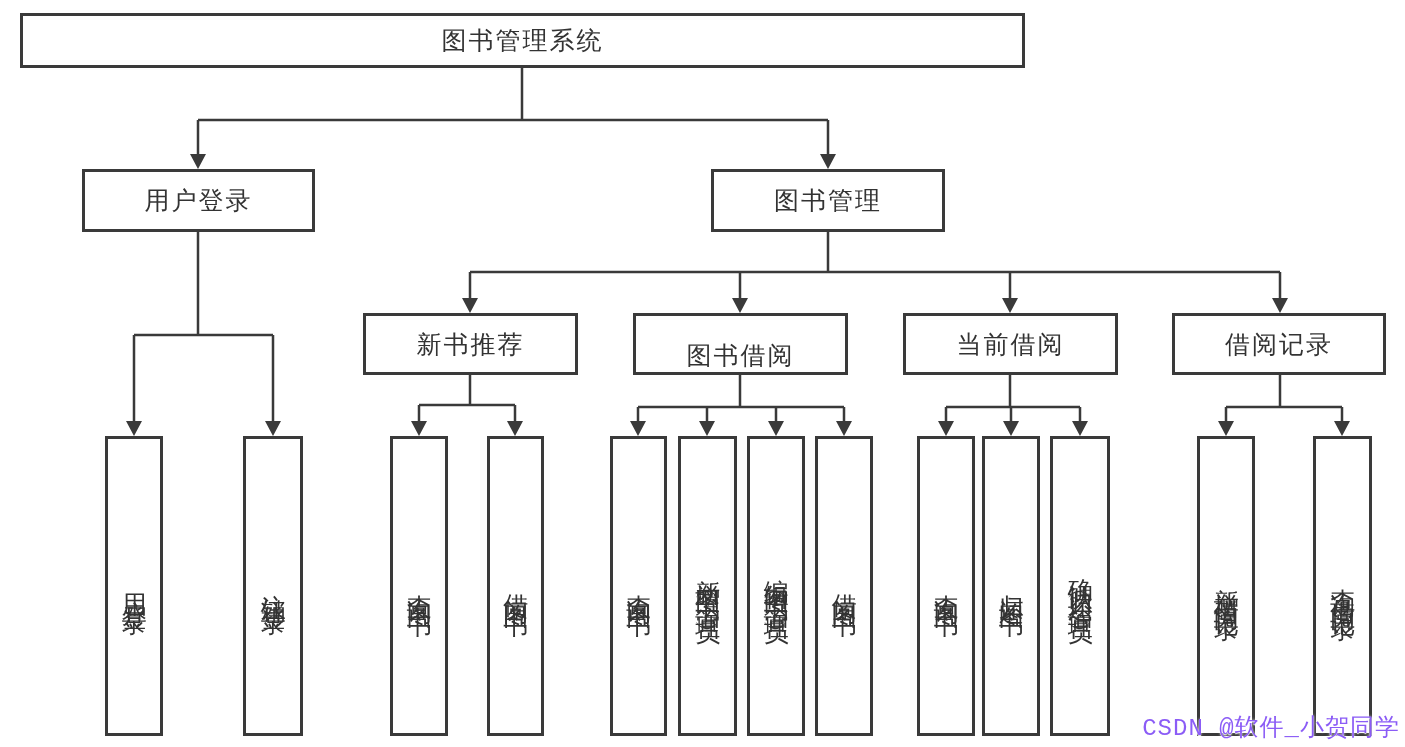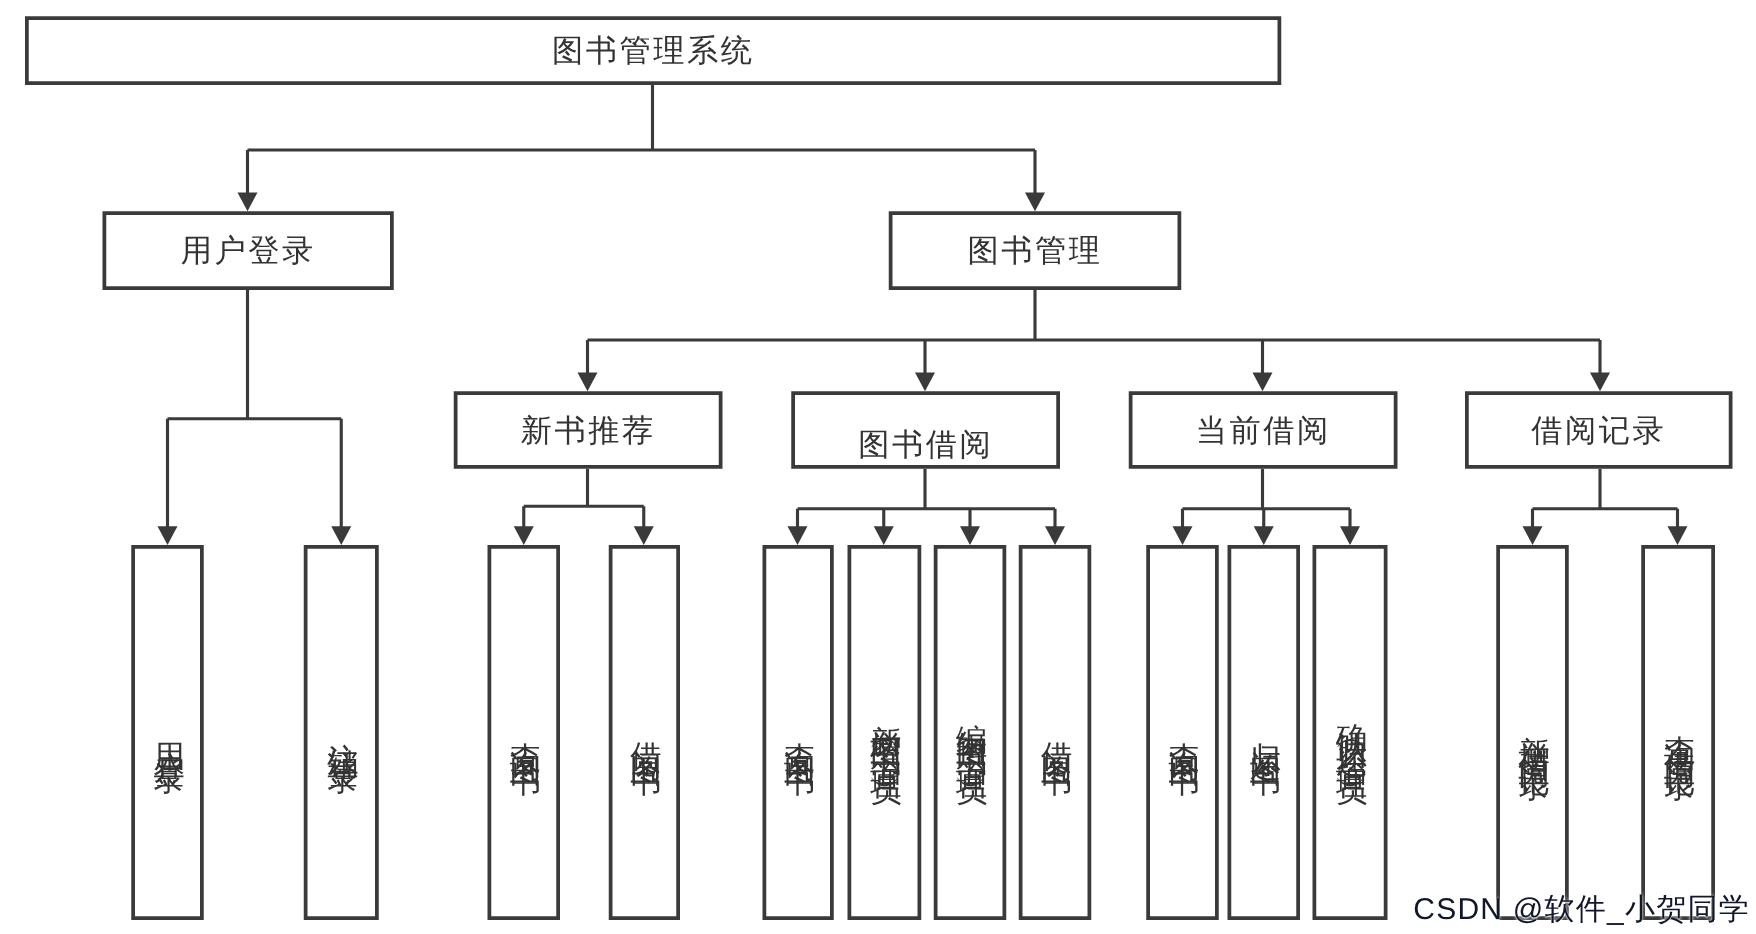--- a/index.html
+++ b/index.html
@@ -17,23 +17,24 @@
     color:#333333;
   }
   .hlabel { font-size:25px; letter-spacing:2px; white-space:nowrap; }
   .vtext {
     writing-mode:vertical-rl; text-orientation:mixed;
     font-size:25px; letter-spacing:6px; line-height:1.1;
     color:#333333;
   }
   .watermark {
     position:absolute; right:5px; bottom:4px; z-index:5;
-    font-size:24px; color:#0f172a; letter-spacing:1px;
+    font-size:24px; color:#8b5cf6; letter-spacing:1px;
     text-shadow:0 1px 1px rgba(255,255,255,.95), 0 0 3px rgba(255,255,255,.9);
     white-space:nowrap;
+    font-family:Liberation Mono, monospace;
   }
 </style>
 </head>
 <body>
 
 <div class="canvas">
 
   <svg class="connectors" viewBox="0 0 1405 747" xmlns="http://www.w3.org/2000/svg">
     <g stroke="#3a3a3a" stroke-width="2.5" fill="none">
 

